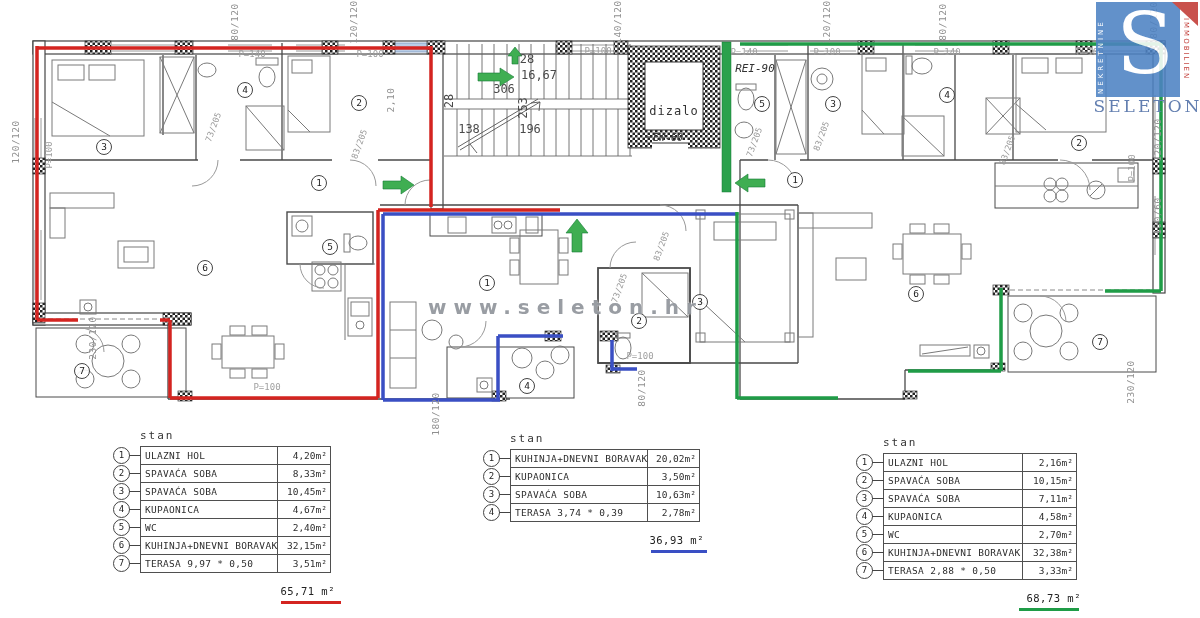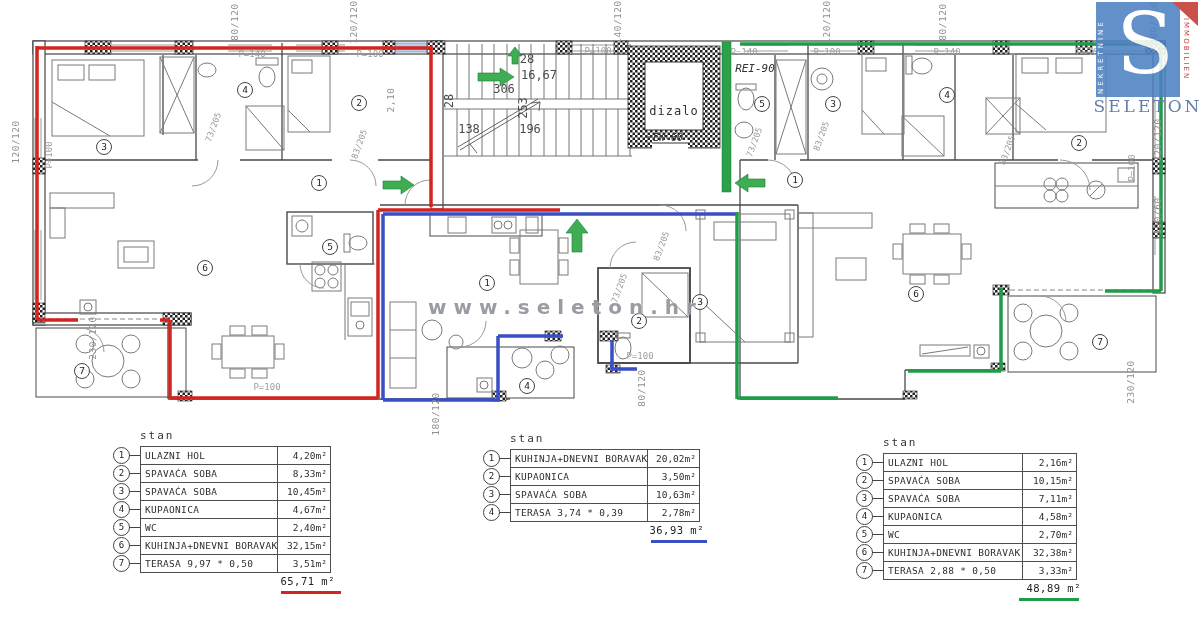--- a/index.html
+++ b/index.html
@@ -27,21 +27,21 @@
   .atable{position:absolute;font-size:10px;color:#2e2e2e;z-index:5;}
   .atable .ttl{position:absolute;top:-18px;left:0;font-size:11px;letter-spacing:2px;color:#333;}
   .arow{position:relative;height:17px;border:1px solid #4f4f4f;margin-top:-1px;
         display:flex;align-items:center;background:#fff;}
   .arow .nm{flex:1;padding-left:4px;font-size:9.5px;letter-spacing:.3px;white-space:nowrap;overflow:hidden;}
   .arow .vl{border-left:1px solid #4f4f4f;text-align:right;padding-right:3px;font-size:9.5px;height:100%;
             display:flex;align-items:center;justify-content:flex-end;white-space:nowrap;}
   .badge{position:absolute;left:-28px;width:15px;height:15px;border:1px solid #444;border-radius:50%;
          background:#fff;text-align:center;font-size:9px;line-height:15px;color:#222;}
   .badge:after{content:"";position:absolute;left:15px;top:7px;width:12px;border-top:1px solid #444;}
-  .trow{position:relative;height:16px;margin-top:2px;}
+  .trow{position:relative;height:16px;margin-top:12px;}
   .trow .tot{position:absolute;right:-4px;font-size:10.5px;letter-spacing:.5px;color:#222;}
   .under{position:absolute;height:3px;}
   .t1{left:140px;top:447px;width:191px}.t1 .vl{width:49px}
   .t2{left:510px;top:450px;width:190px}.t2 .vl{width:48px}
   .t3{left:883px;top:454px;width:194px}.t3 .vl{width:50px}
 </style>
 </head>
 <body>
 
 <div class="stage">
@@ -495,19 +495,19 @@
           <div class="badge">6</div>
           <span class="nm">KUHINJA+DNEVNI BORAVAK</span>
           <span class="vl">32,38m²</span>
         </div>
         <div class="arow">
           <div class="badge">7</div>
           <span class="nm">TERASA 2,88 * 0,50</span>
           <span class="vl">3,33m²</span>
         </div>
         <div class="trow">
-          <span class="tot">48,89 m²</span>
+          <span class="tot">68,73 m²</span>
         </div>
         <div class="under" style="background: rgb(31, 156, 71); left: 136px; width: 60px;"></div>
       </div>
     </div>
 
 </div>
 
 </body></html>

